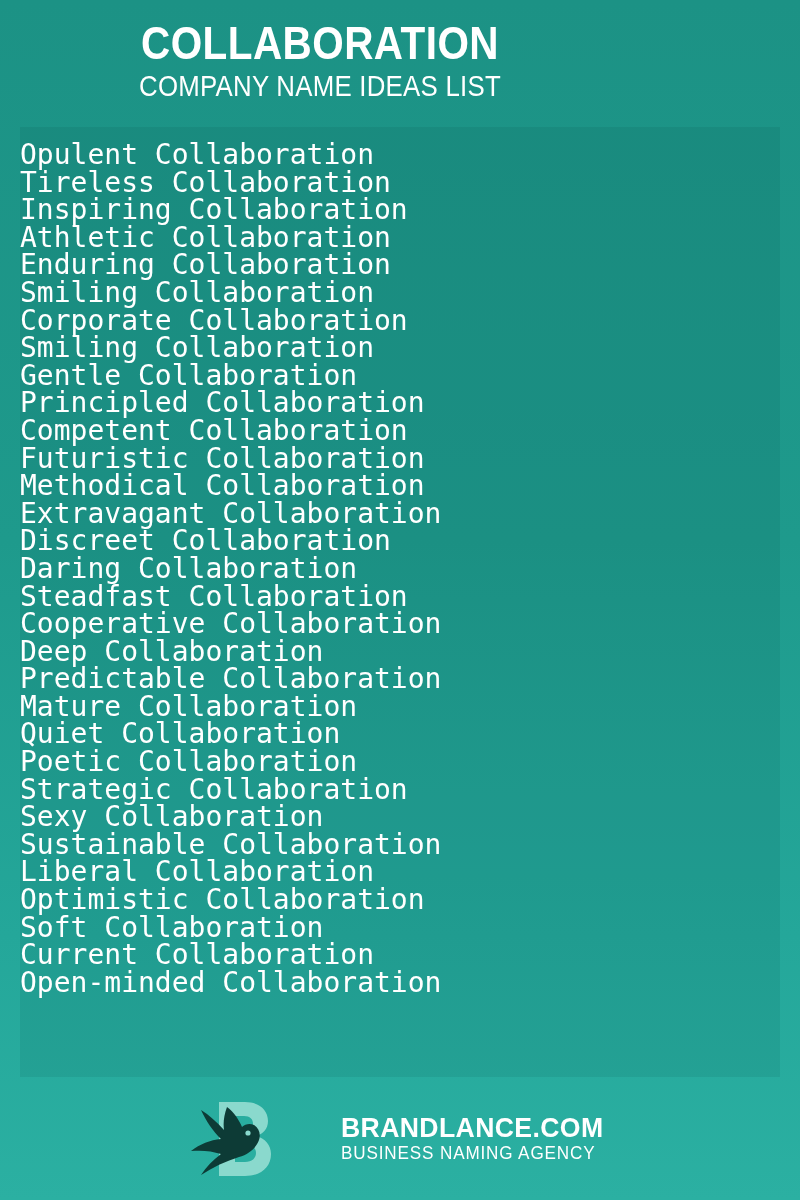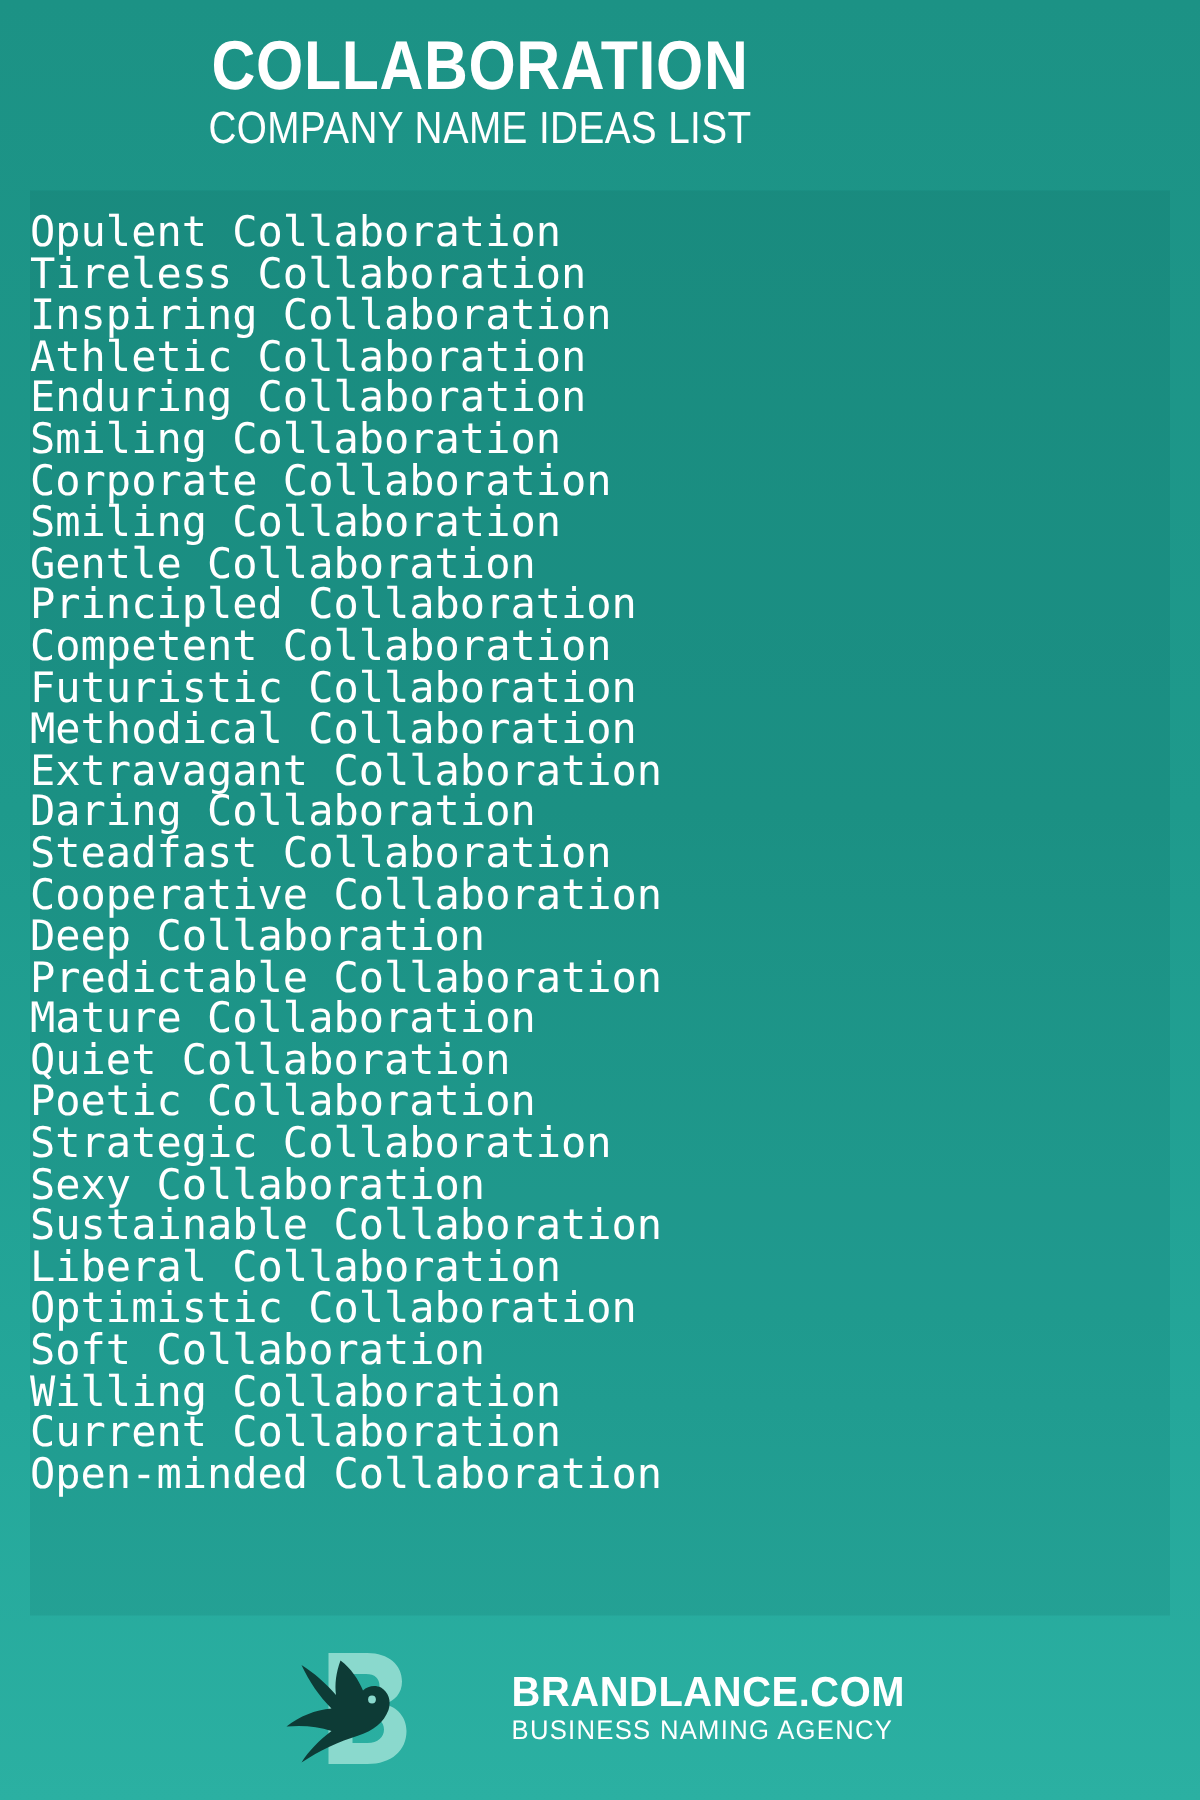--- a/index.html
+++ b/index.html
@@ -155,35 +155,35 @@
         <li>Enduring Collaboration</li>
         <li>Smiling Collaboration</li>
         <li>Corporate Collaboration</li>
         <li>Smiling Collaboration</li>
         <li>Gentle Collaboration</li>
         <li>Principled Collaboration</li>
         <li>Competent Collaboration</li>
         <li>Futuristic Collaboration</li>
         <li>Methodical Collaboration</li>
         <li>Extravagant Collaboration</li>
+        <li>Discreet Collaboration</li>
         <li>Daring Collaboration</li>
         <li>Steadfast Collaboration</li>
         <li>Cooperative Collaboration</li>
         <li>Deep Collaboration</li>
         <li>Predictable Collaboration</li>
         <li>Mature Collaboration</li>
         <li>Quiet Collaboration</li>
         <li>Poetic Collaboration</li>
         <li>Strategic Collaboration</li>
         <li>Sexy Collaboration</li>
         <li>Sustainable Collaboration</li>
         <li>Liberal Collaboration</li>
         <li>Optimistic Collaboration</li>
         <li>Soft Collaboration</li>
-        <li>Willing Collaboration</li>
         <li>Current Collaboration</li>
         <li>Open-minded Collaboration</li>
       </ul>
   </div>
 
   <div id="footer">
     <div id="brand-lockup">
 
       <svg id="brand-mark" viewBox="0 0 96 86">
 

